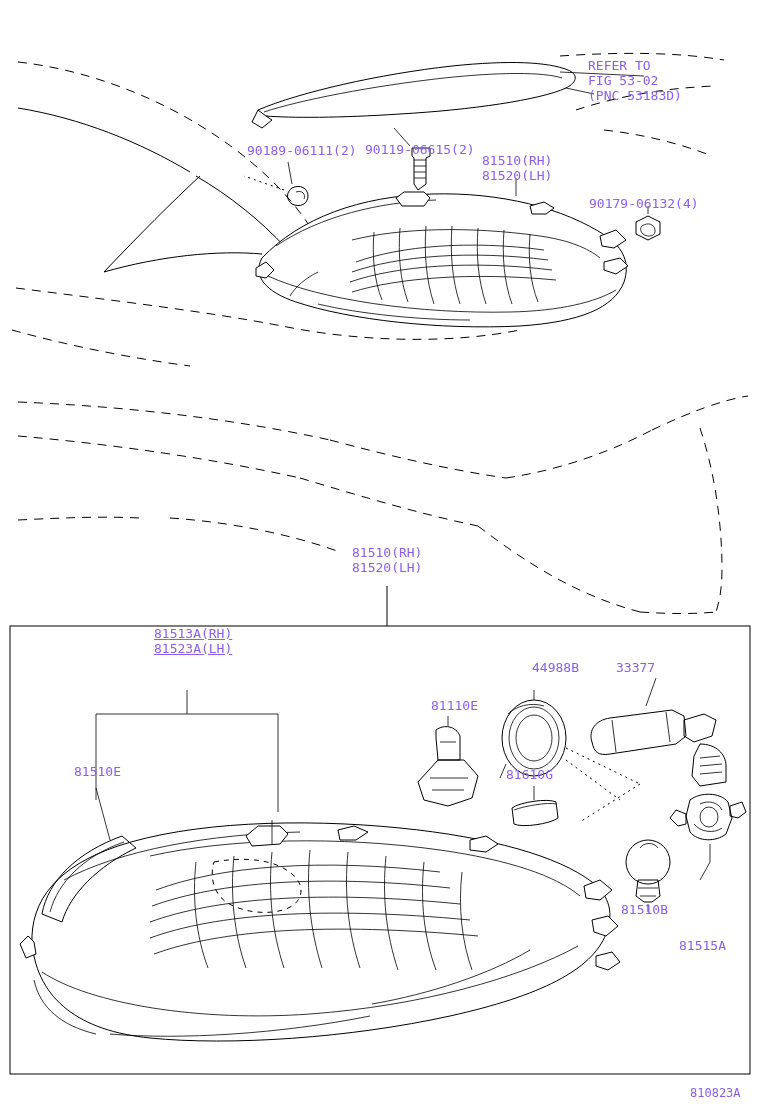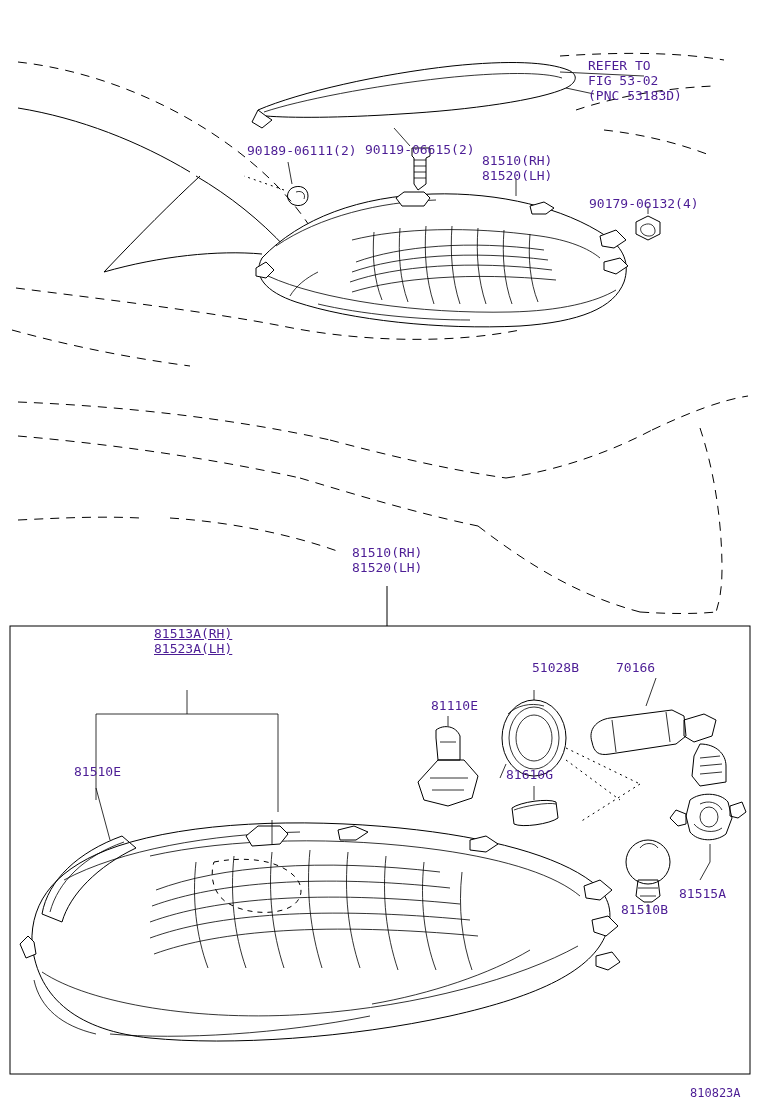--- a/index.html
+++ b/index.html
@@ -21,21 +21,21 @@
     top: 0;
     width: 760px;
     height: 1112px;
   }
   .lbl {
     position: absolute;
     font-family: "DejaVu Sans Mono", "Liberation Mono", monospace;
     font-size: 13px;
     line-height: 15px;
     letter-spacing: 0px;
-    color: #4c1d95;
+    color: #8b5cf6;
     white-space: pre;
   }
   .lbl.small {
     font-size: 12px;
     line-height: 14px;
   }
   svg {
     display: block;
   }
   .ln {
@@ -287,27 +287,27 @@
 81520(LH)</div>
 
 <div class="lbl" style="left:589px; top:196px;">90179-06132(4)</div>
 
 <div class="lbl" style="left:352px; top:545px;">81510(RH)
 81520(LH)</div>
 
 <div class="lbl" style="left:154px; top:626px;text-decoration:underline;">81513A(RH)
 81523A(LH)</div>
 
-<div class="lbl" style="left:532px; top:660px;">51028B</div>
-
-<div class="lbl" style="left:616px; top:660px;">70166</div>
+<div class="lbl" style="left:532px; top:660px;">44988B</div>
+
+<div class="lbl" style="left:616px; top:660px;">33377</div>
 
 <div class="lbl" style="left:431px; top:698px;">81110E</div>
 
 <div class="lbl" style="left:506px; top:767px;">81610G</div>
 
 <div class="lbl" style="left:74px; top:764px;">81510E</div>
 
-<div class="lbl" style="left:679px; top:886px;">81515A</div>
+<div class="lbl" style="left:679px; top:938px;">81515A</div>
 
 <div class="lbl" style="left:621px; top:902px;">81510B</div>
 
 <div class="lbl small" style="left:690px; top:1086px;text-align:center;">810823A</div>
 
 </body></html>

